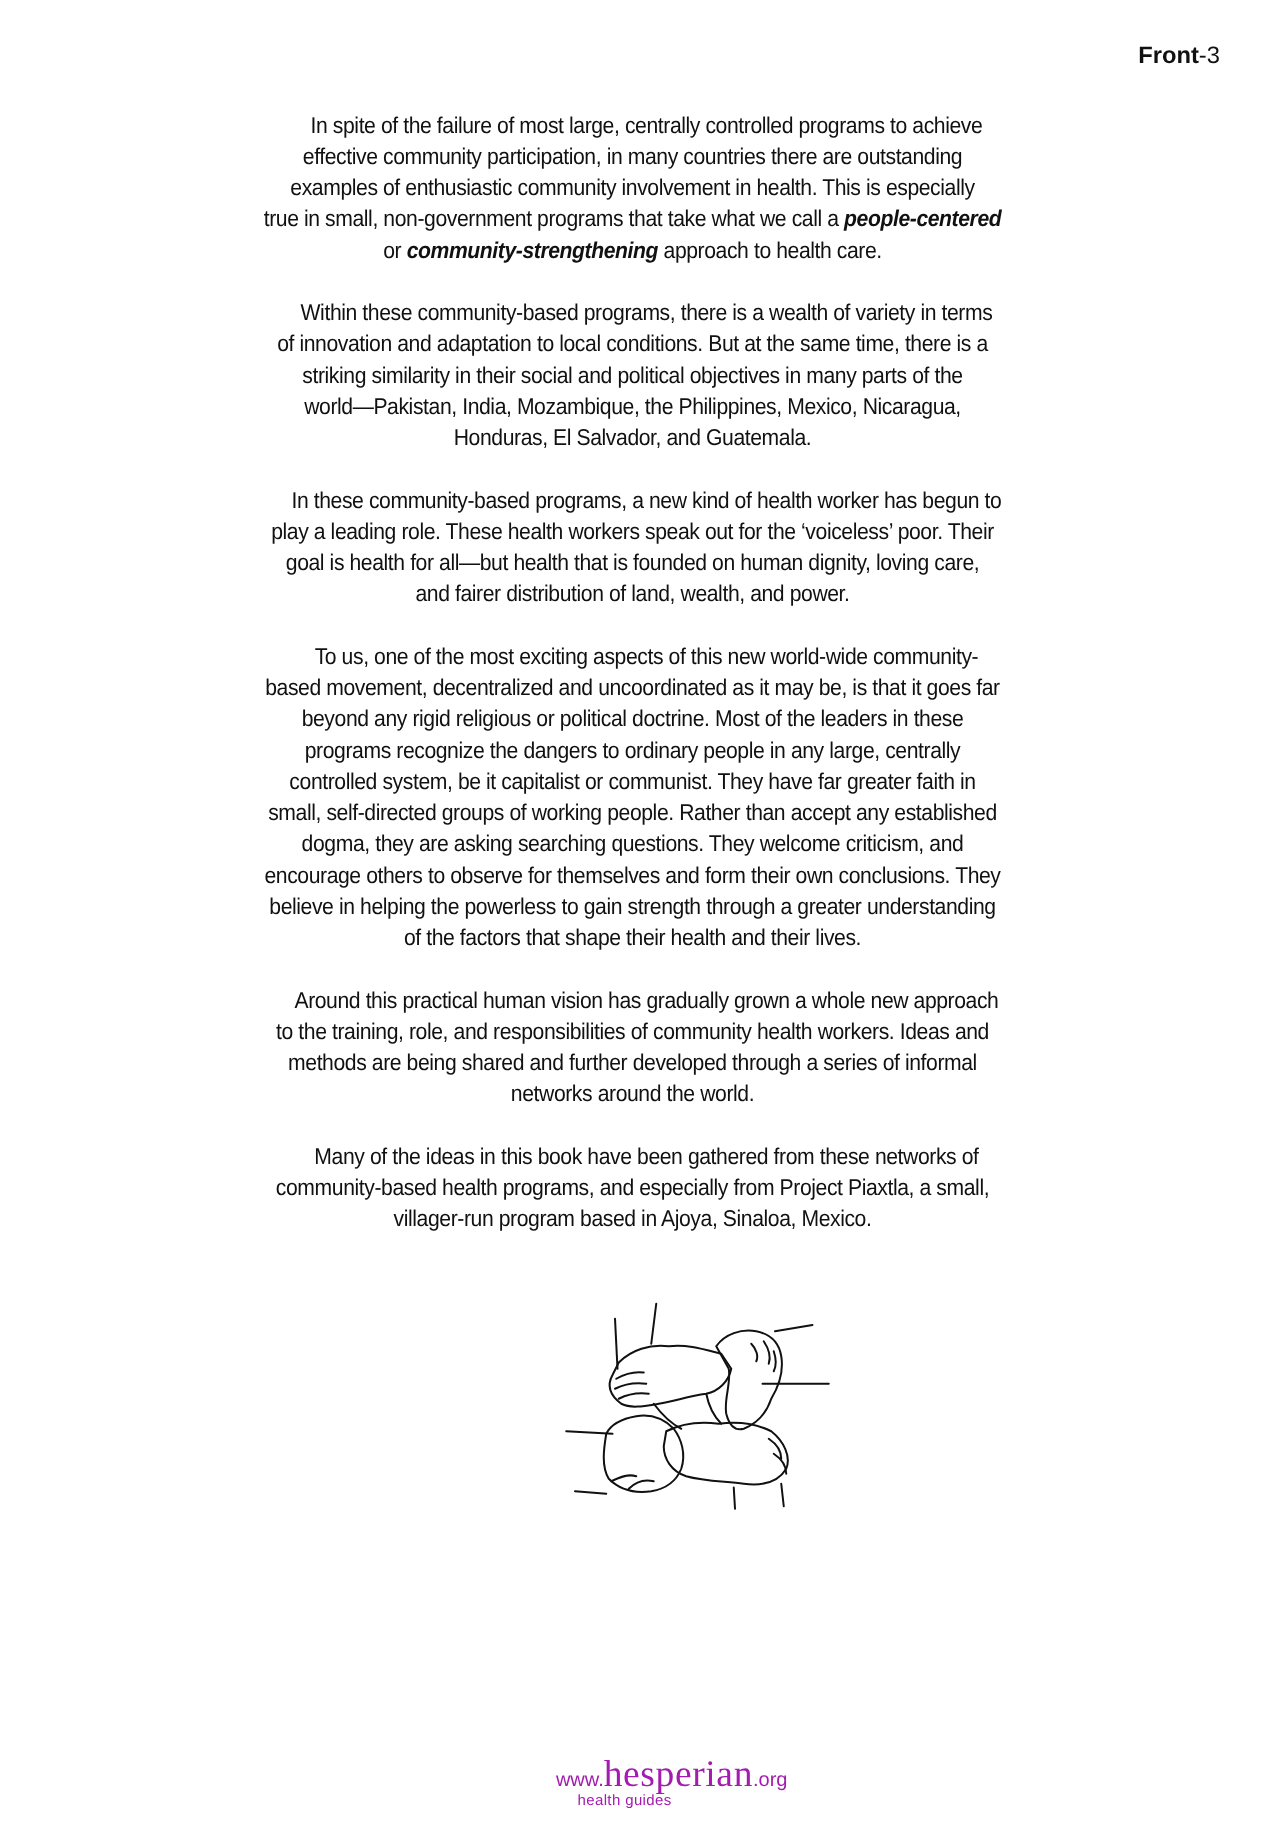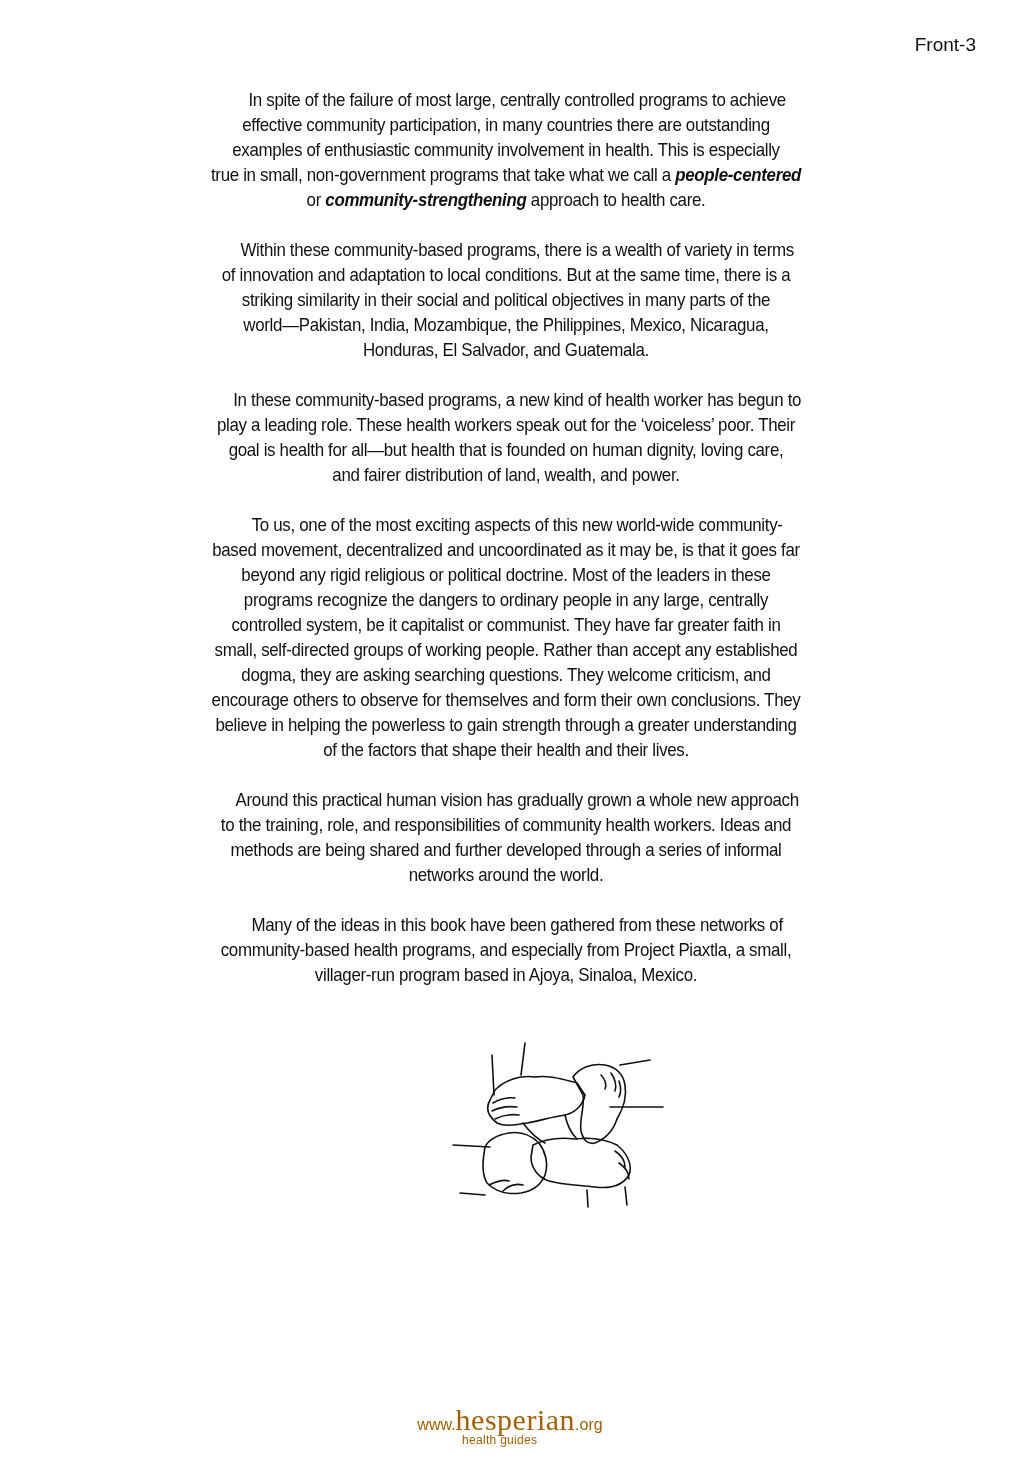--- a/index.html
+++ b/index.html
@@ -1,28 +1,28 @@
 <!DOCTYPE html>
 <html><head>
 <meta charset="utf-8">
 <style>
   html, body { margin: 0; padding: 0; background: #ffffff; }
   body { width: 1013px; height: 1463px; position: relative; overflow: hidden;
          font-family: "Liberation Sans", sans-serif; color: #111; }
   .page-number { position: absolute; top: 34px; right: 37px; font-size: 19px; }
-  .page-number .bold { font-weight: normal; }
+  .page-number .bold { font-weight: bold; }
   .content { position: absolute; left: 134px; top: 88px; width: 800px; text-align: center; }
   .para { font-size: 18.2px; line-height: 25px; margin: 0 0 25px 0;
           letter-spacing: -0.35px; transform: scaleX(0.93); transform-origin: left top;
           white-space: nowrap; }
   .para .line { display: block; }
   .para .line.indent { padding-left: 24px; }
   .emph { font-weight: bold; font-style: italic; }
   .illustration { position: absolute; left: 445px; top: 1035px; width: 225px; height: 175px; }
-  .footer { position: absolute; left: 390px; top: 1403px; width: 240px; text-align: center; color: #a16207; }
+  .footer { position: absolute; left: 390px; top: 1403px; width: 240px; text-align: right; color: #a21caf; }
   .footer .www { font-size: 16px; }
   .footer .brand { font-family: "Liberation Serif", serif; font-size: 30px; letter-spacing: 0.5px; }
   .footer .org { font-size: 16px; }
   .footer .tag { position: absolute; left: 72px; top: 30px; font-size: 12px; letter-spacing: 0.3px; }
 </style>
 </head>
 <body>
 
 <div class="page-number">
   <span class="bold">Front</span><span>-</span><span>3</span>

